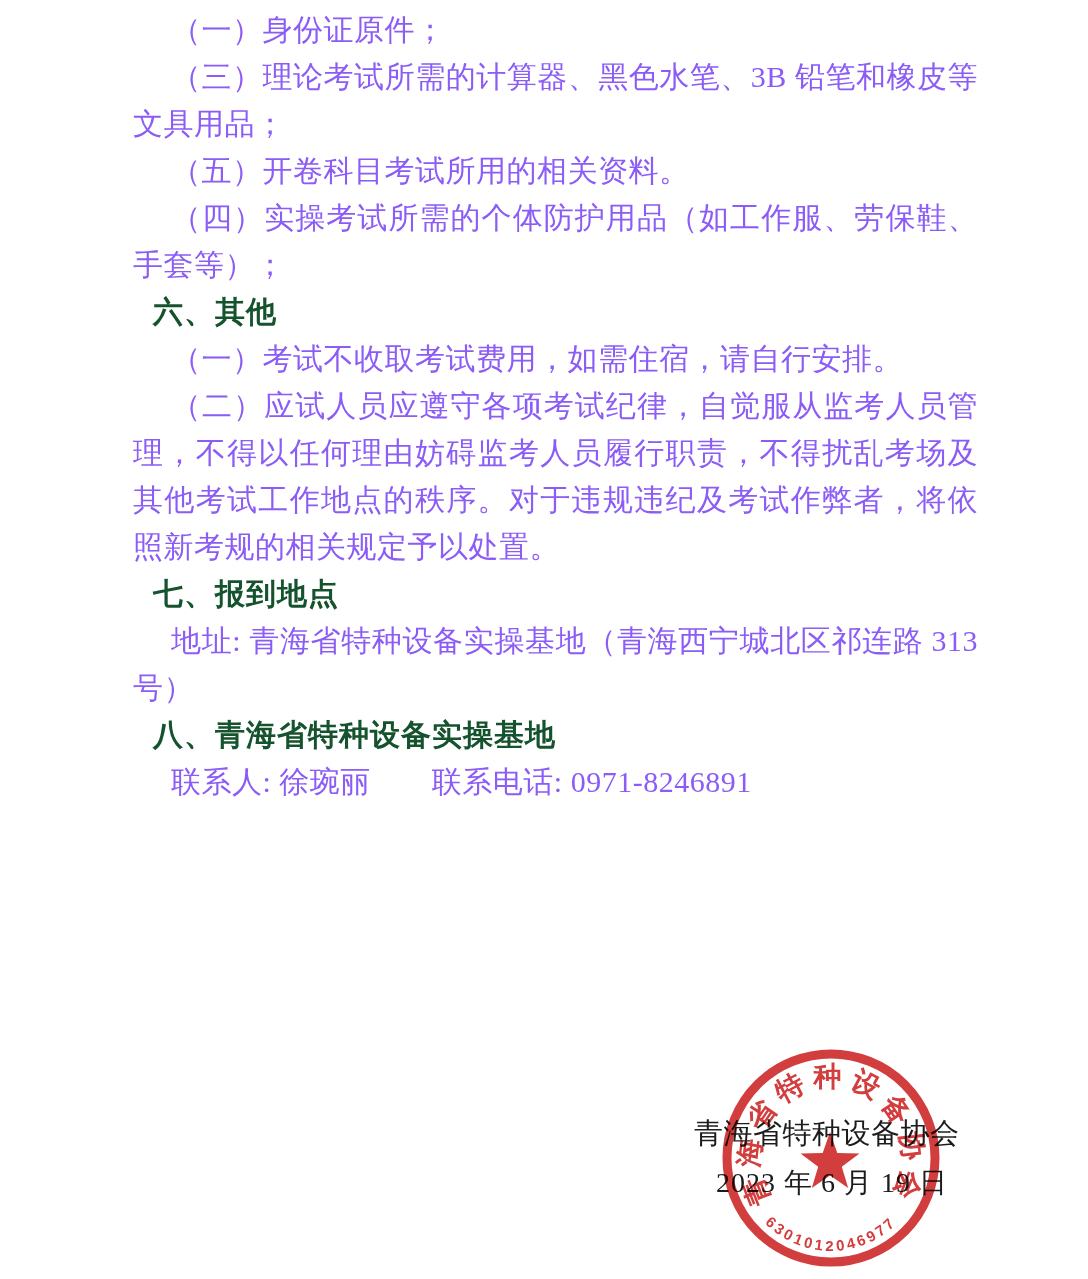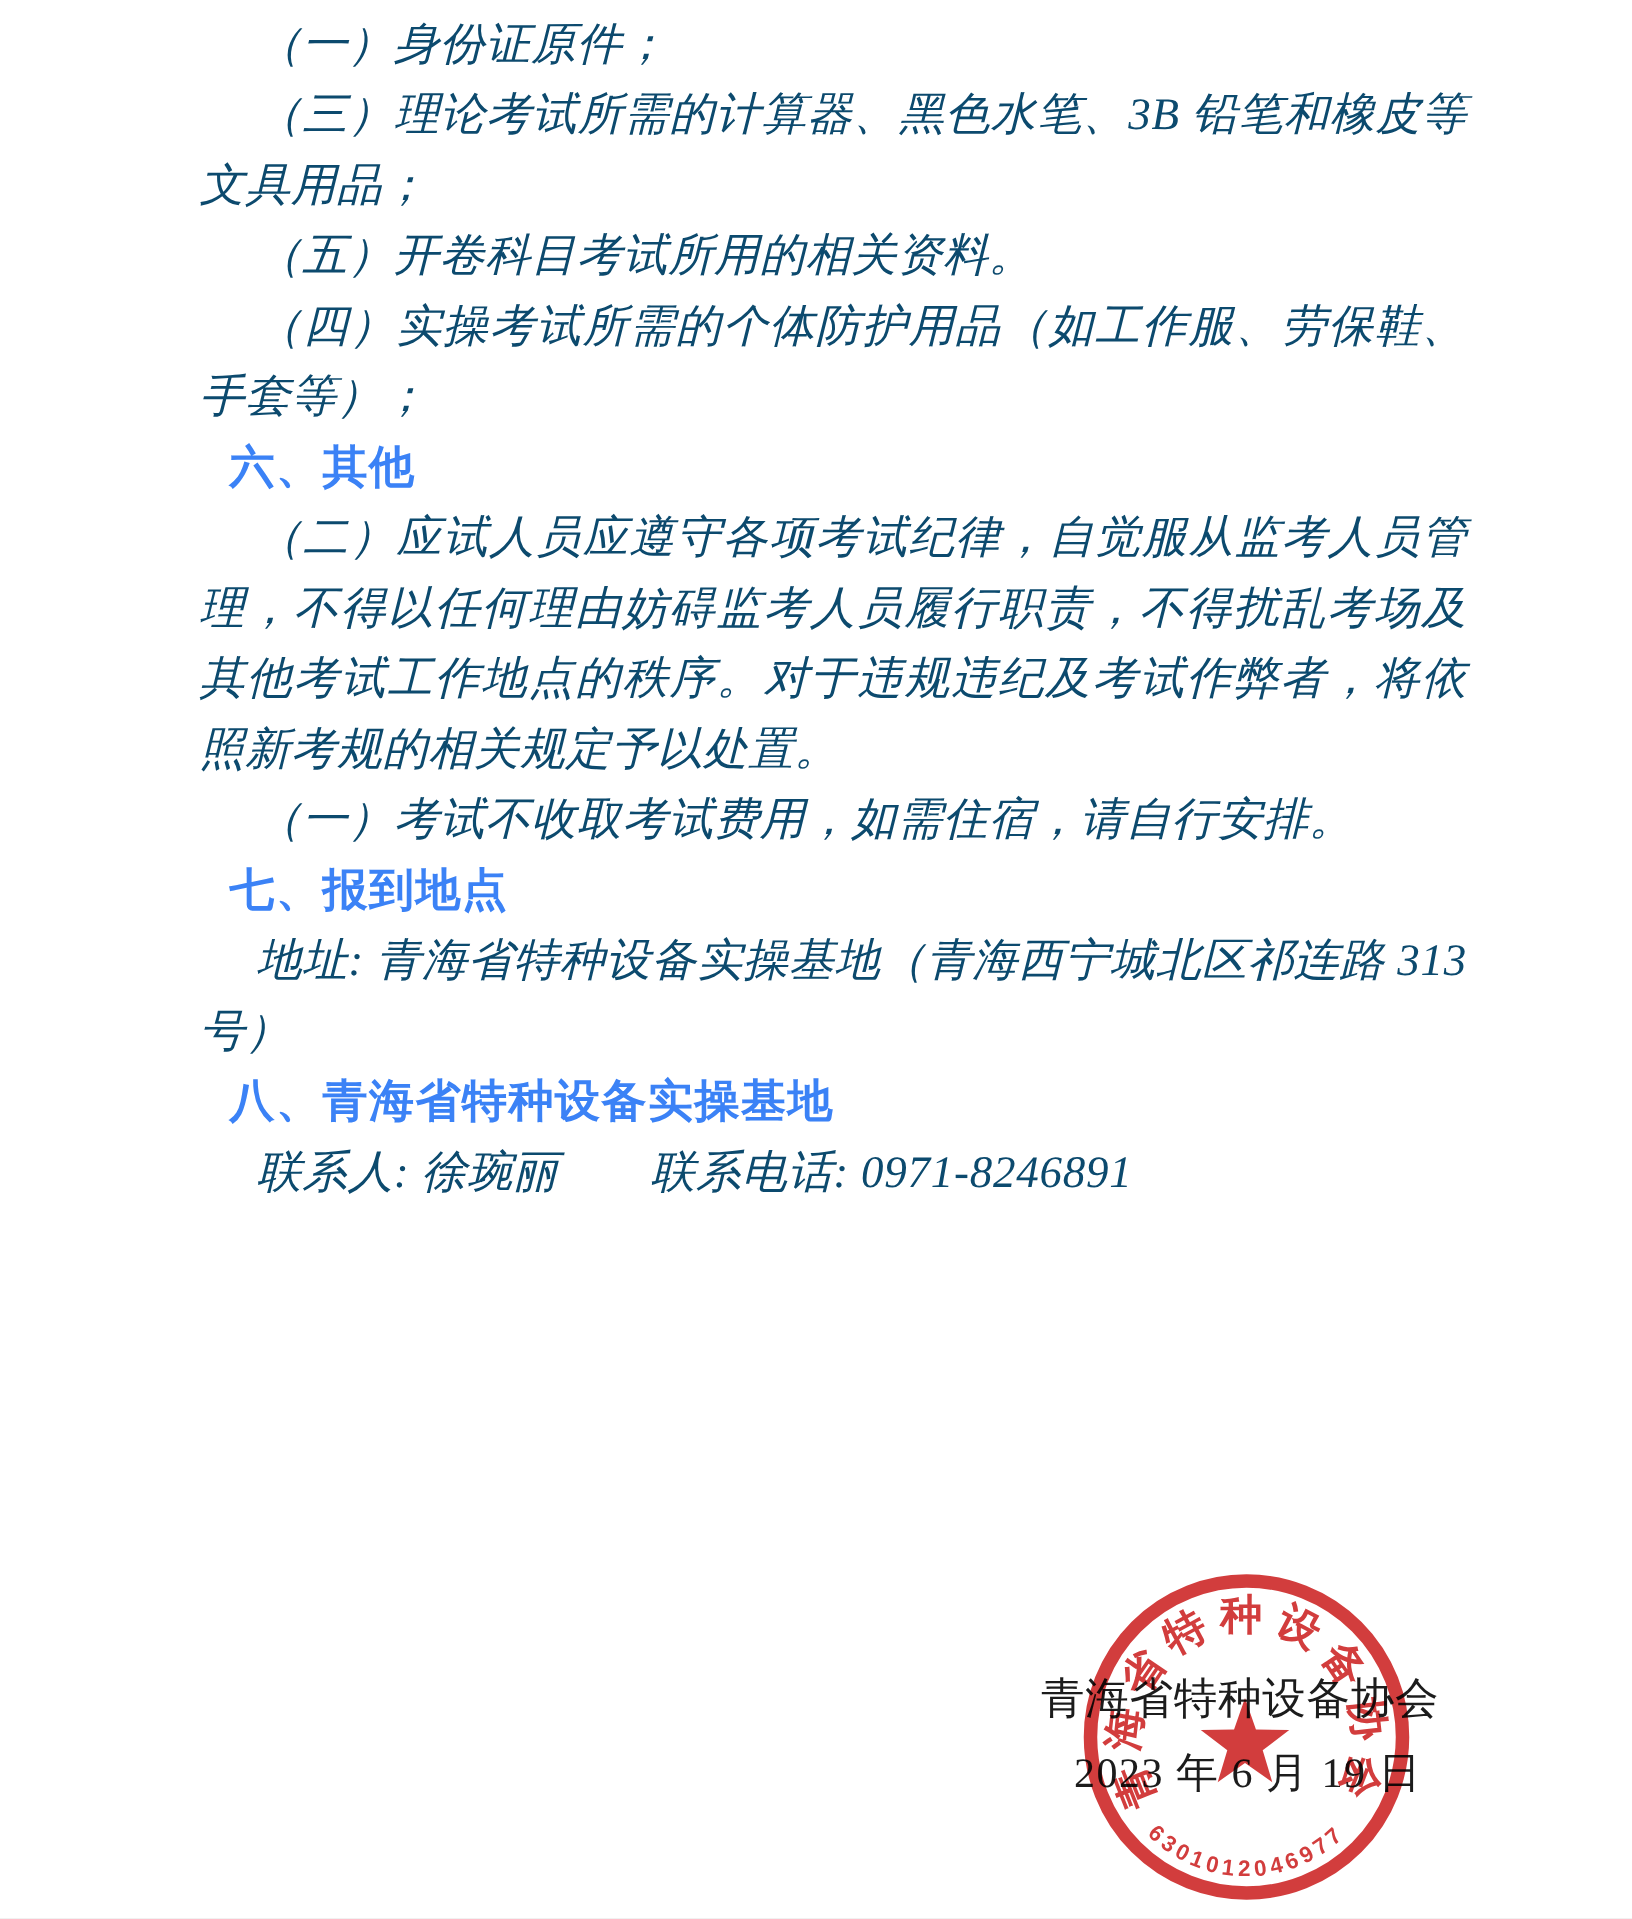--- a/index.html
+++ b/index.html
@@ -15,31 +15,30 @@
     position:absolute;
     left:133px;top:6px;width:845px;
   }
   .para{
     margin:0;
     font-size:30px;
     line-height:47px;
     text-indent:38px;
     text-align:justify;
     letter-spacing:0.5px;
-    color:#0c4a6e;
-    font-style:italic;
+    color:#8b5cf6;
   }
   .heading{
     margin:0;
     font-size:30px;
     line-height:47px;
     text-indent:20px;
     font-weight:bold;
     font-family:"Liberation Sans","DejaVu Sans",sans-serif;
-    color:#3b82f6;
+    color:#14532d;
     letter-spacing:1px;
   }
   .sig-org{
     position:absolute;
     left:694px;top:1116px;
     font-size:29px;
     line-height:34px;
     letter-spacing:0.5px;
     color:#1c1c1c;
     white-space:nowrap;
@@ -77,22 +76,22 @@
 <body>
 
 <div class="page">
 
   <div class="content">
     <p class="para">（一）身份证原件；</p>
     <p class="para">（三）理论考试所需的计算器、黑色水笔、3B 铅笔和橡皮等文具用品；</p>
     <p class="para">（五）开卷科目考试所用的相关资料。</p>
     <p class="para">（四）实操考试所需的个体防护用品（如工作服、劳保鞋、手套等）；</p>
     <p class="heading">六、其他</p>
+    <p class="para">（一）考试不收取考试费用，如需住宿，请自行安排。</p>
     <p class="para">（二）应试人员应遵守各项考试纪律，自觉服从监考人员管理，不得以任何理由妨碍监考人员履行职责，不得扰乱考场及其他考试工作地点的秩序。对于违规违纪及考试作弊者，将依照新考规的相关规定予以处置。</p>
-    <p class="para">（一）考试不收取考试费用，如需住宿，请自行安排。</p>
     <p class="heading">七、报到地点</p>
     <p class="para">地址: 青海省特种设备实操基地（青海西宁城北区祁连路 313 号）</p>
     <p class="heading">八、青海省特种设备实操基地</p>
     <p class="para">联系人: 徐琬丽　　联系电话: 0971-8246891</p>
   </div>
 
   <div class="sig-org">青海省特种设备协会</div>
   <div class="sig-date">2023 年 6 月 19 日</div>
 
   <svg class="seal" viewBox="0 0 240 240" width="240" height="240" xmlns="http://www.w3.org/2000/svg">

